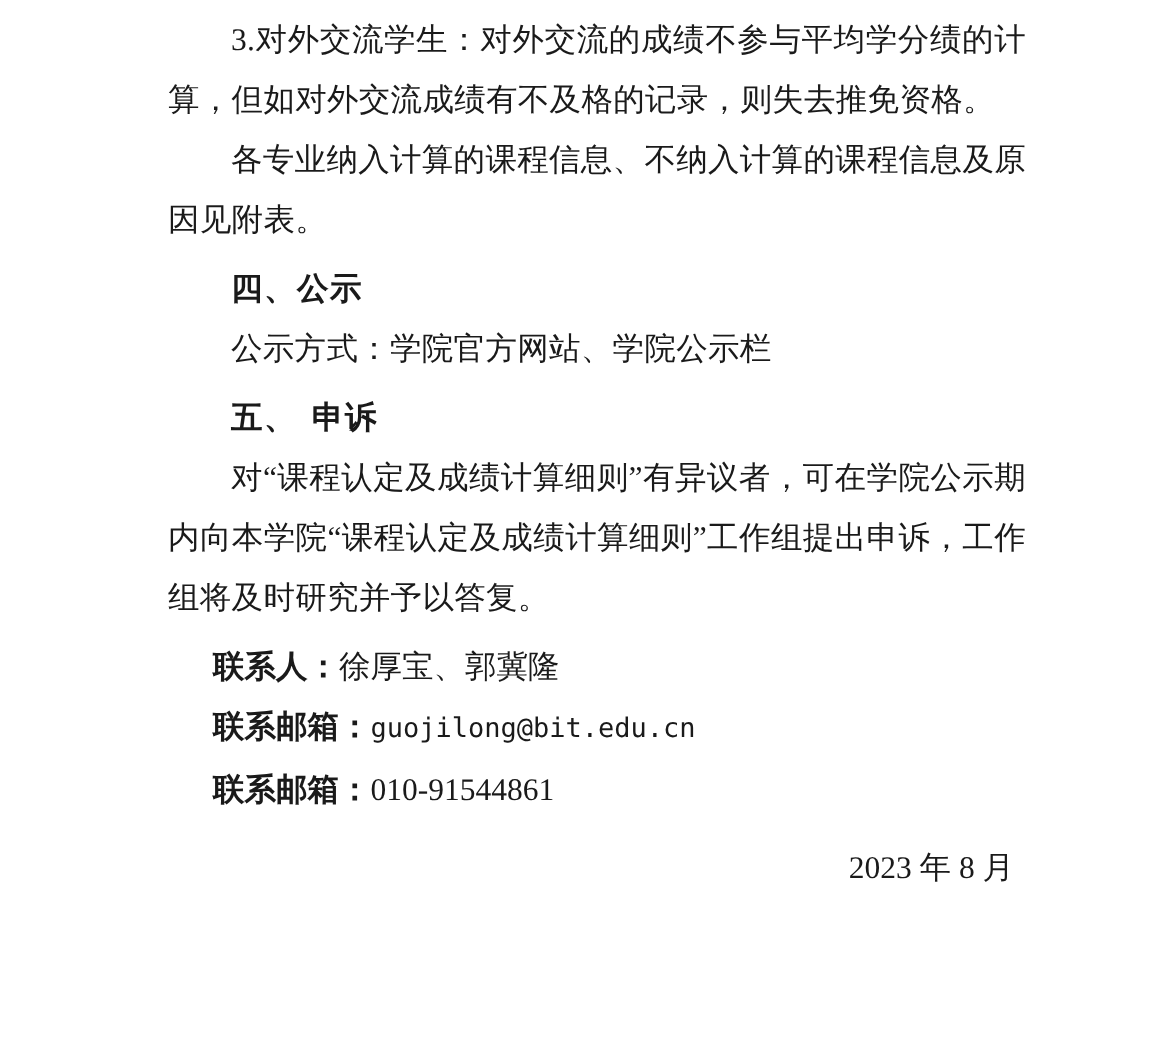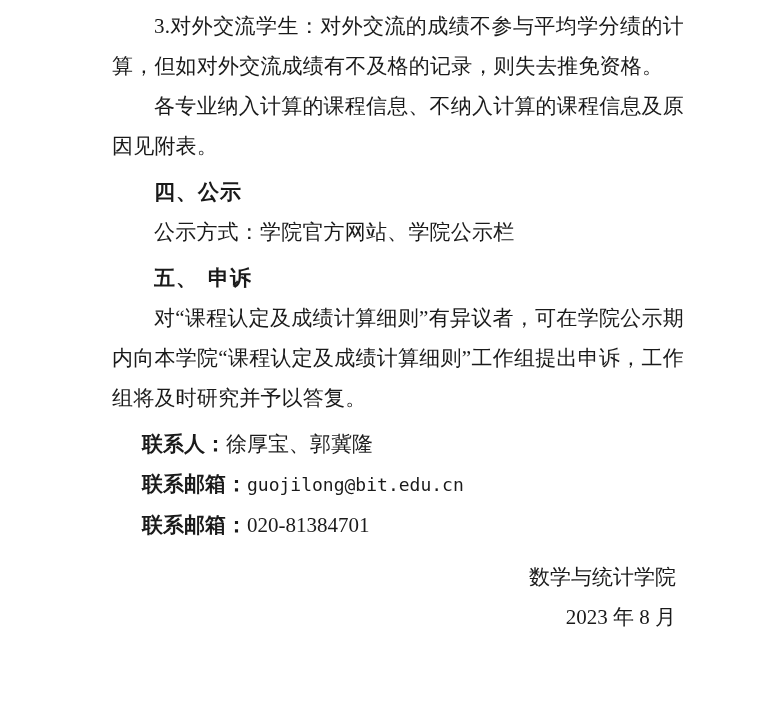--- a/index.html
+++ b/index.html
@@ -108,21 +108,20 @@
   <p class="heading"><span>五、</span><span class="gap"></span><span>申诉</span></p>
 
   <p class="para indent2">对“课程认定及成绩计算细则”有异议者，可在学院公示期内向本学院“课程认定及成绩计算细则”工作组提出申诉，工作组将及时研究并予以答复。</p>
 
   <div class="spacer-s"></div>
 
   <p class="contact"><span class="label">联系人：</span><span>徐厚宝、郭冀隆</span></p>
 
   <p class="contact"><span class="label">联系邮箱：</span><span class="email">guojilong@bit.edu.cn</span></p>
 
-  <p class="contact"><span class="label">联系邮箱：</span><span class="phone-num">020-81384701</span></p>
+  <p class="contact"><span class="label">联系邮箱：</span><span class="phone-num">010-91544861</span></p>
 
   <div class="spacer-m"></div>
 
-  <p class="sig">数学与统计学院</p>
 
   <p class="sig-date">2023 年 8 月</p>
 
 </div>
 
 </body></html>

